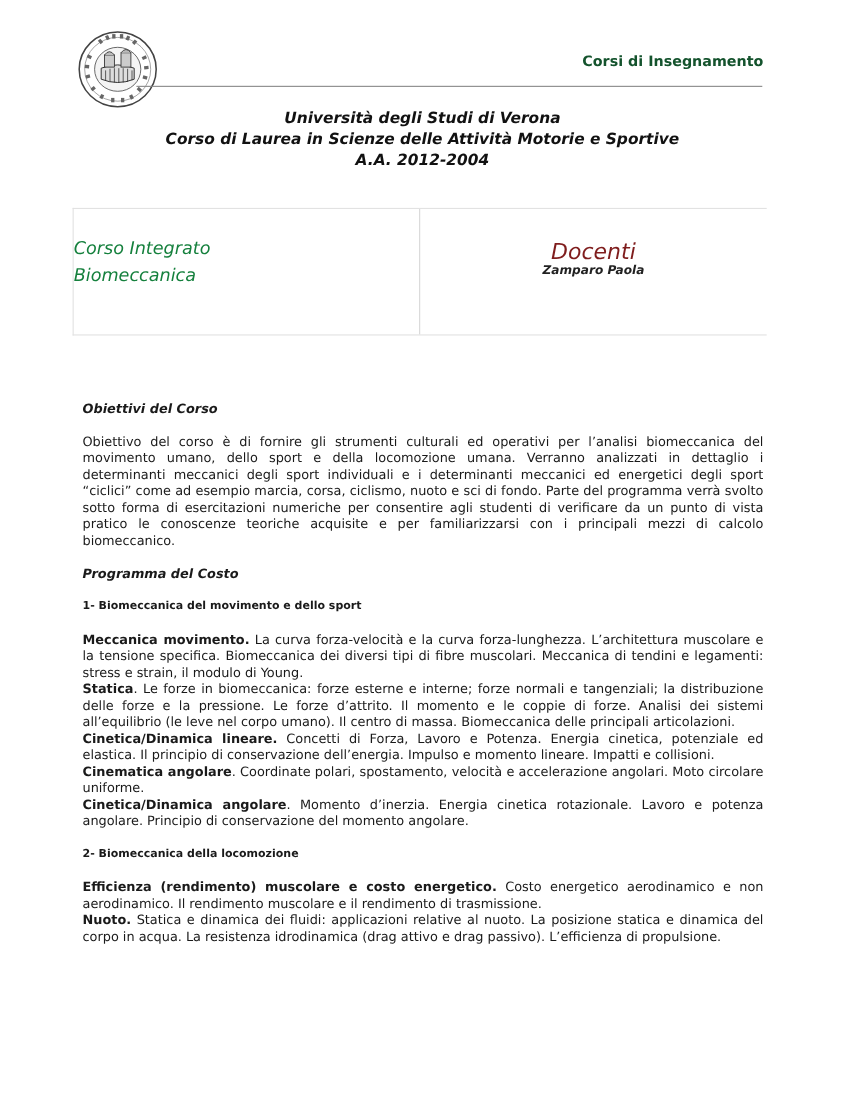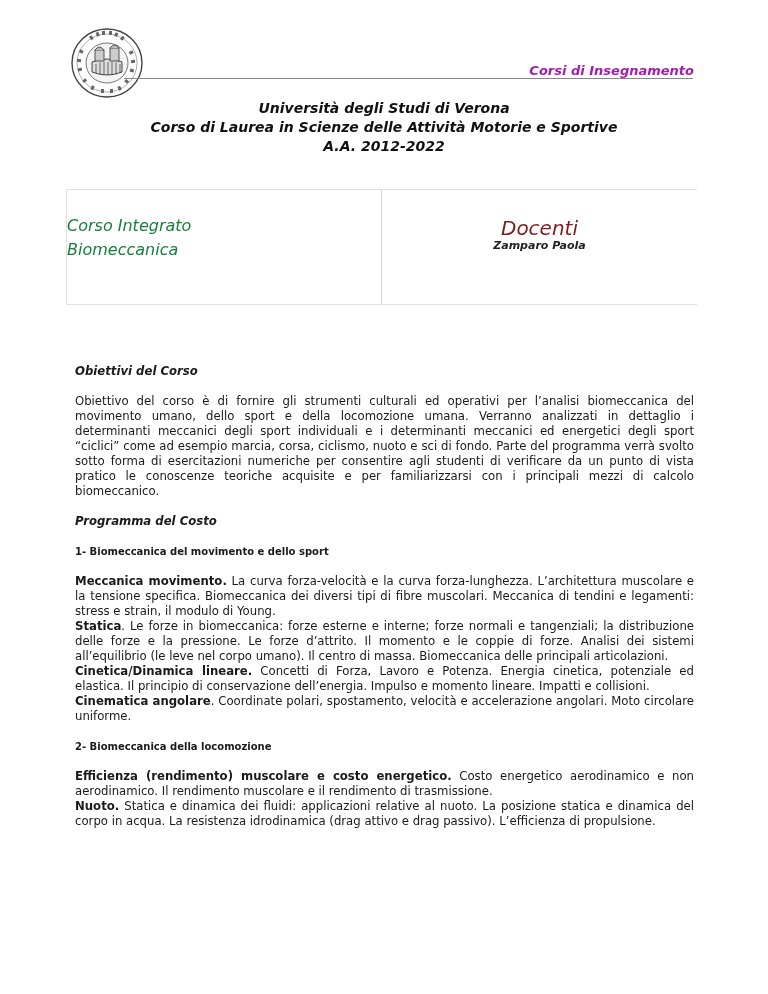--- a/index.html
+++ b/index.html
@@ -18,25 +18,24 @@
     .logo {
       position: absolute;
       left: 70px;
       top: 26px;
       width: 74px;
       height: 74px;
     }
     .header-label {
       position: absolute;
       right: 74px;
-      top: 63px;
+      top: 49px;
       font-size: 13px;
       font-weight: bold;
-      font-style: italic;
-      color: #a21caf;
+      color: #14532d;
     }
     .header-rule {
       position: absolute;
       left: 124px;
       top: 78px;
       width: 569px;
       height: 0;
       border-top: 1px solid #888;
     }
     .title-block {
@@ -179,21 +178,21 @@
     <path d="M40 22 Q44.5 16 49 22" fill="#bbb" stroke="#333" stroke-width="0.8"></path>
   </svg>
 </div>
 
 <div class="header-label">Corsi di Insegnamento</div>
 <div class="header-rule"></div>
 
 <div class="title-block">
   <div>Università degli Studi di Verona</div>
   <div>Corso di Laurea in Scienze delle Attività Motorie e Sportive</div>
-  <div>A.A. 2012-2022</div>
+  <div>A.A. 2012-2004</div>
 </div>
 
 <div class="course-table">
   <div class="cell-left">
     <div>Corso Integrato</div>
     <div>Biomeccanica</div>
   </div>
   <div class="divider"></div>
   <div class="cell-right">
     <div class="label">Docenti</div>
@@ -206,20 +205,21 @@
   <p class="para">Obiettivo del corso è di fornire gli strumenti culturali ed operativi per l’analisi biomeccanica del movimento umano, dello sport e della locomozione umana. Verranno analizzati in dettaglio i determinanti meccanici degli sport individuali e i determinanti meccanici ed energetici degli sport “ciclici” come ad esempio marcia, corsa, ciclismo, nuoto e sci di fondo. Parte del programma verrà svolto sotto forma di esercitazioni numeriche per consentire agli studenti di verificare da un punto di vista pratico le conoscenze teoriche acquisite e per familiarizzarsi con i principali mezzi di calcolo biomeccanico.</p>
 
   <div class="section-heading">Programma del Costo</div>
 
   <div class="numbered-heading">1- Biomeccanica del movimento e dello sport</div>
   <div class="program-block">
     <p class="program-item"><span class="term">Meccanica movimento.</span><span> La curva forza-velocità e la curva forza-lunghezza. L’architettura muscolare e la tensione specifica. Biomeccanica dei diversi tipi di fibre muscolari. Meccanica di tendini e legamenti: stress e strain, il modulo di Young.</span></p>
     <p class="program-item"><span class="term">Statica</span><span>. Le forze in biomeccanica: forze esterne e interne; forze normali e tangenziali; la distribuzione delle forze e la pressione. Le forze d’attrito. Il momento e le coppie di forze. Analisi dei sistemi all’equilibrio (le leve nel corpo umano). Il centro di massa. Biomeccanica delle principali articolazioni.</span></p>
     <p class="program-item"><span class="term">Cinetica/Dinamica lineare.</span><span> Concetti di Forza, Lavoro e Potenza. Energia cinetica, potenziale ed elastica. Il principio di conservazione dell’energia. Impulso e momento lineare. Impatti e collisioni.</span></p>
     <p class="program-item"><span class="term">Cinematica angolare</span><span>. Coordinate polari, spostamento, velocità e accelerazione angolari. Moto circolare uniforme.</span></p>
+    <p class="program-item"><span class="term">Cinetica/Dinamica angolare</span><span>. Momento d’inerzia. Energia cinetica rotazionale. Lavoro e potenza angolare. Principio di conservazione del momento angolare.</span></p>
   </div>
 
   <div class="numbered-heading">2- Biomeccanica della locomozione</div>
   <div class="program-block">
     <p class="program-item"><span class="term">Efficienza (rendimento) muscolare e costo energetico.</span><span> Costo energetico aerodinamico e non aerodinamico. Il rendimento muscolare e il rendimento di trasmissione.</span></p>
     <p class="program-item"><span class="term">Nuoto.</span><span> Statica e dinamica dei fluidi: applicazioni relative al nuoto. La posizione statica e dinamica del corpo in acqua. La resistenza idrodinamica (drag attivo e drag passivo). L’efficienza di propulsione.</span></p>
   </div>
 </div>
 
 </body></html>

